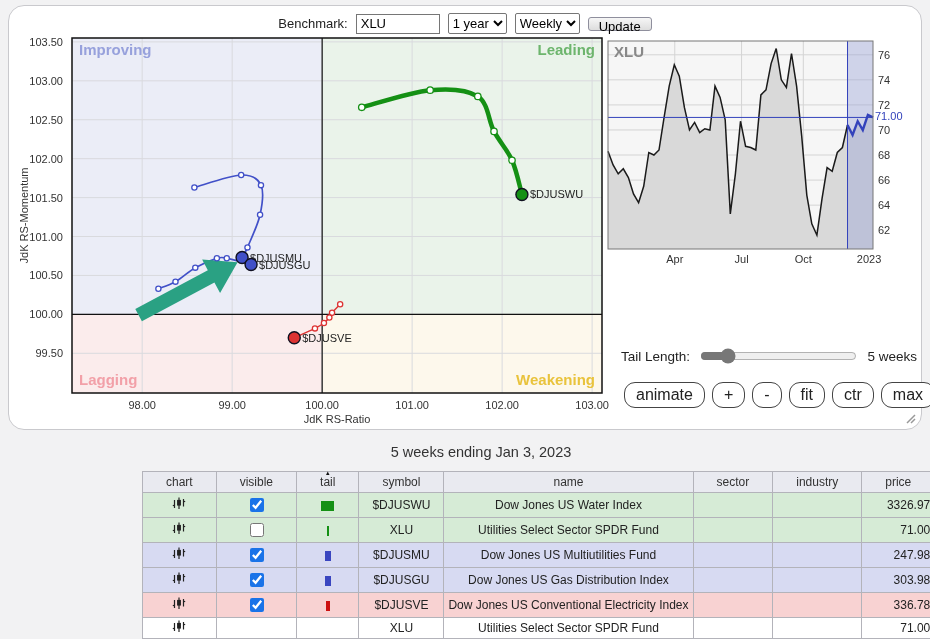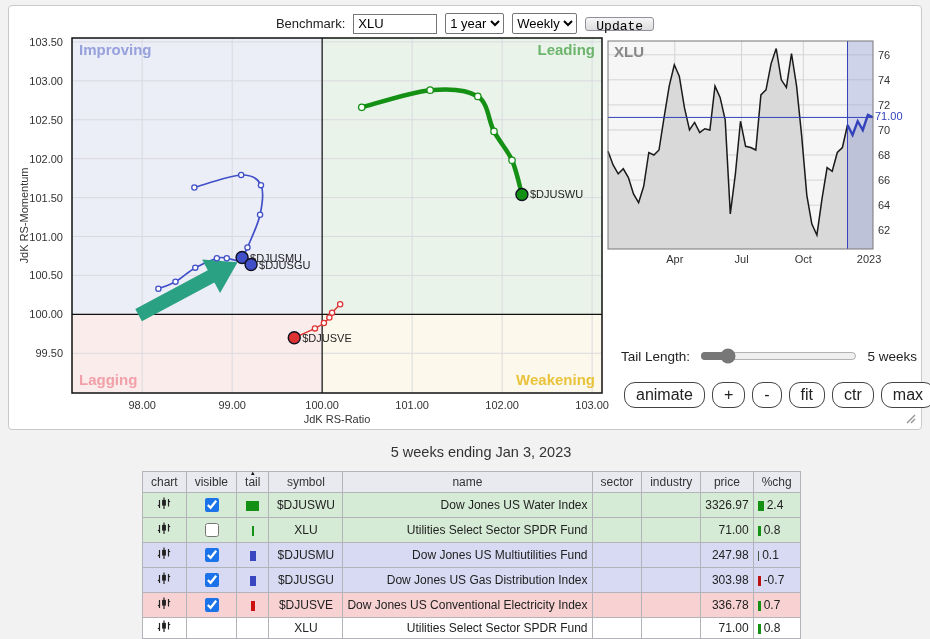--- a/index.html
+++ b/index.html
@@ -1,54 +1,54 @@
 <!DOCTYPE html>
 <html><head>
 <meta charset="utf-8">
 <style>
   * { box-sizing: border-box; }
   html,body { margin:0; padding:0; width:930px; height:639px; background:#f2f2f3;
     font-family:"Liberation Sans", sans-serif; color:#222; }
   .panel { position:absolute; left:8px; top:5px; width:914px; height:425px;
-    background:#fff; border:1px solid #c9c9cd; border-radius:4px; }
+    background:#fff; border:1px solid #c9c9cd; border-radius:16px; }
   .toolbar { position:absolute; top:7px; left:0; width:100%; display:flex;
     justify-content:center; align-items:center; gap:8px; font-size:13px; }
   .toolbar input[type=text] { width:84px; height:20px; border:1px solid #767676;
     font-size:13px; padding:1px 4px; font-family:"Liberation Sans",sans-serif; }
   .toolbar select { height:21px; font-size:13px; border:1px solid #767676;
     border-radius:2px; background:#fff; font-family:"Liberation Sans",sans-serif; }
   .toolbar button { height:14px; font-size:13px; padding:1px 10px;
     border:1px solid #8f8f9d; border-radius:3px;
     background:linear-gradient(#f6f6f6,#ddd); cursor:pointer;
-    font-family:Liberation Mono, monospace; }
+    font-family:Liberation Sans, sans-serif; }
   #rrg { position:absolute; left:6px; top:26px; }
   #mini { position:absolute; left:598px; top:30px; }
   .tailrow { position:absolute; left:612px; top:341px; width:296px; display:flex;
     align-items:center; gap:8px; font-size:13.5px; }
   .tailrow input[type=range] { flex:1; height:14px; accent-color:#777; }
   .btnrow { position:absolute; left:615px; top:376px; display:flex; gap:7px; }
   .btnrow button { border:1px solid #444; background:#fff; border-radius:11px;
     font-size:16px; padding:3px 11px; cursor:pointer; color:#222;
     font-family:"Liberation Sans",sans-serif; }
   .resizer { position:absolute; right:5px; bottom:5px; width:14px; height:14px; cursor:nwse-resize; }
   .caption { position:absolute; top:444px; left:16px; width:930px; text-align:center;
     font-size:14.5px; color:#333; }
   table.grid { position:absolute; top:471px; left:142px; border-collapse:collapse;
     font-size:12px; }
   table.grid th, table.grid td { border:1px solid #b3b3ba; padding:2px 4px;
     height:19px; white-space:nowrap; }
   table.grid th { background:#e9eaf0; font-weight:normal; color:#333;
-    position:relative; padding:3px 8px; cursor:pointer; }
+    position:relative; padding:3px 23px; cursor:pointer; }
   .sort-arrow { position:absolute; top:-3px; left:50%; transform:translateX(-50%);
     font-size:7px; color:#111; }
   td.c-chart { width:38px; text-align:center; }
   td.c-visible { width:44px; text-align:center; }
   td.c-tail { width:30px; text-align:center; }
   td.c-symbol { width:74px; text-align:center; }
-  td.c-name { width:212px; text-align:right; }
+  td.c-name { width:212px; text-align:center; }
   td.c-sector { width:44px; }
   td.c-industry { width:52px; }
   td.c-price { width:50px; text-align:right;margin-left:32px; }
   td.c-chg { width:42px; text-align:left; }
   tr.bg-green td { background:#d6ebd6; }
   tr.bg-blue td { background:#d7daf2; }
   tr.bg-pink td { background:#f8d2d2; }
   tr.bg-white td { background:#fff; }
   .tail-swatch { display:inline-block; vertical-align:middle; }
   .chg-bar { display:inline-block; vertical-align:middle; height:10px; margin-right:3px; }

